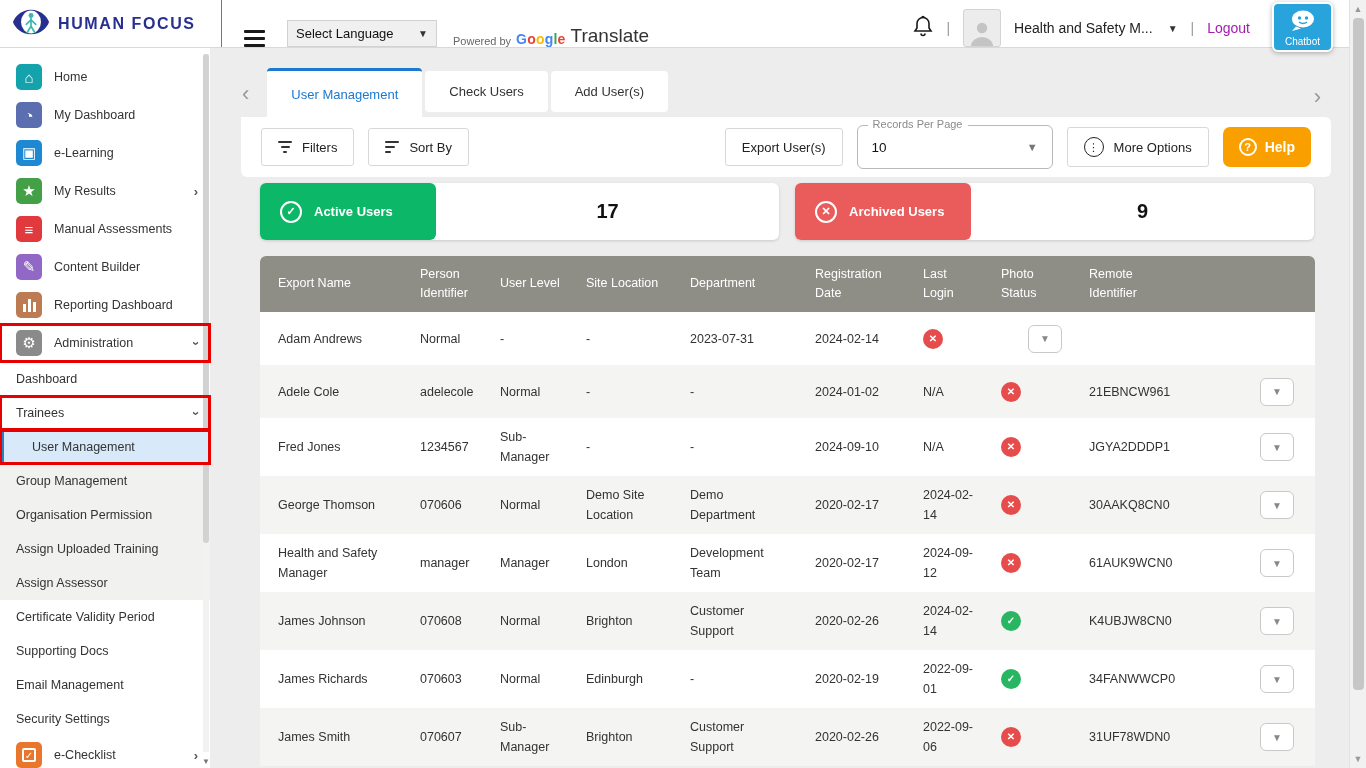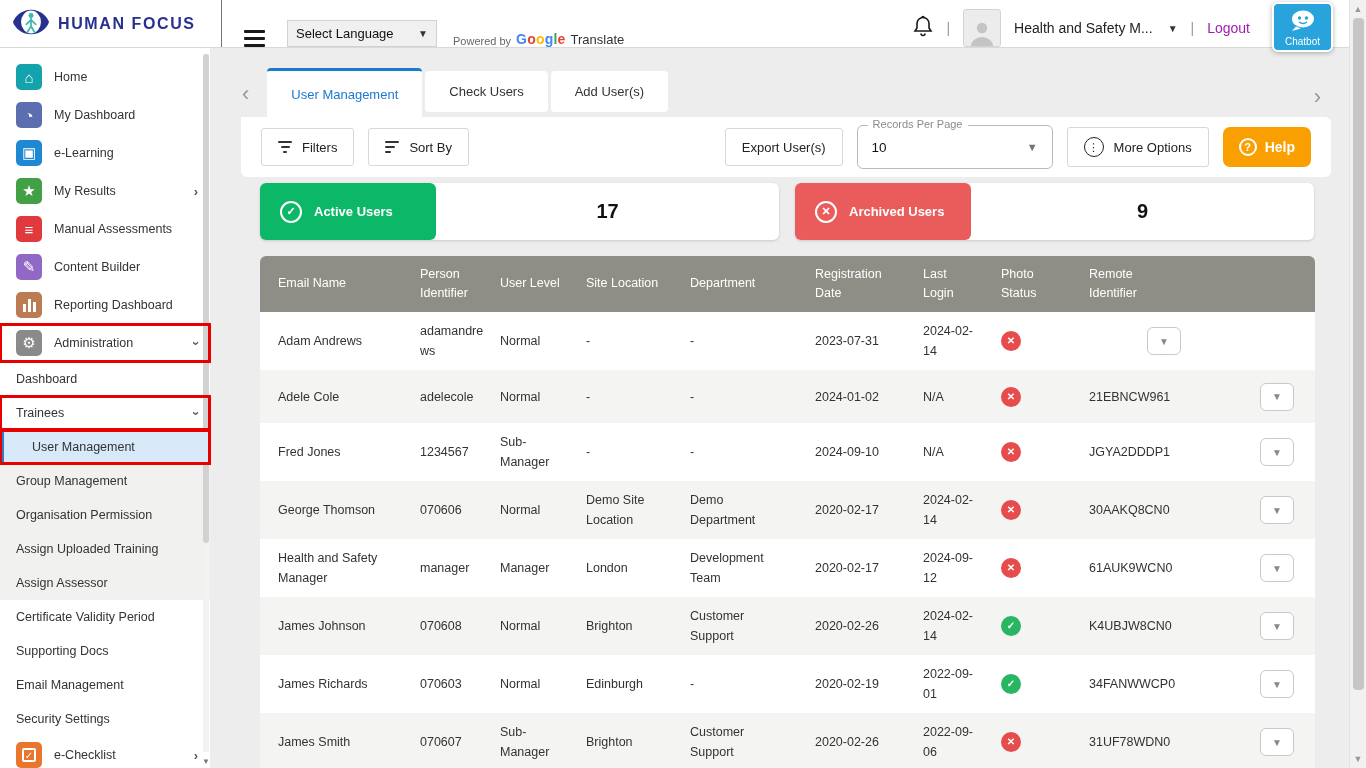--- a/index.html
+++ b/index.html
@@ -13,21 +13,21 @@
     padding-left:12px; border-right:1px solid #777; }
   .brand { color:#27308f; font-weight:700; letter-spacing:1.6px; font-size:16px; white-space:nowrap; }
   .hamburger { margin-left:22px; display:flex; flex-direction:column; gap:4px; cursor:pointer; }
   .hamburger i { display:block; width:21px; height:3px; background:#1a1a1a; border-radius:1px; }
   .lang-select { margin-left:22px; width:150px; height:27px; background:#f0f0f0;
     border:1px solid #d2d2d2; display:flex; align-items:center; justify-content:space-between;
     padding:0 8px; font-size:13px; color:#111; cursor:pointer; }
   .lang-select .caret { font-size:10px; color:#333; }
   .powered { margin-left:16px; font-size:11px; color:#666; }
   .google { font-size:14px; font-weight:700; margin-left:5px; letter-spacing:.2px; }
-  .translate { font-size:13px; color:#333; margin-left:5px; }
+  .translate { font-size:19px; color:#333; margin-left:5px; }
   .head-right { margin-left:auto; display:flex; align-items:center; gap:13px; padding-right:116px; }
   .sep { color:#999; font-size:14px; }
   .avatar { width:38px; height:38px; background:#ececec; border:1px solid #d3d3d3;
     border-radius:3px; overflow:hidden; display:flex; align-items:flex-end; justify-content:center; cursor:pointer; }
   .user-name { font-size:14px; color:#222; cursor:pointer; }
   .dd-caret { font-size:10px; color:#333; margin-left:2px; cursor:pointer; }
   .logout { font-size:14px; color:#a21caf; cursor:pointer; }
   .chatbot { position:fixed; top:2px; right:33px; width:61px; height:50px; background:#28a3dc;
     border:2px solid #fff; border-radius:6px; box-shadow:0 1px 5px rgba(0,0,0,.3);
     display:flex; flex-direction:column; align-items:center; justify-content:space-between;
@@ -351,40 +351,39 @@
       <div class="stat-left red">
         <span class="stat-circle">✕</span>
         <span>Archived Users</span>
       </div>
       <div class="stat-count">9</div>
     </div>
   </div>
 
   <div class="table-card">
     <div class="t-head" id="table-head">
-        <div class="th c-name">Email Name</div>
+        <div class="th c-name">Export Name</div>
         <div class="th c-ident">Person
 Identifier</div>
         <div class="th c-level">User Level</div>
         <div class="th c-site">Site Location</div>
         <div class="th c-dept">Department</div>
         <div class="th c-reg">Registration
 Date</div>
         <div class="th c-login">Last
 Login</div>
         <div class="th c-photo">Photo
 Status</div>
         <div class="th c-remote">Remote
 Identifier</div>
         <div class="th c-actions"></div>
       </div>
     <div id="table-body">
         <div class="t-row">
           <div class="td c-name">Adam Andrews</div>
-          <div class="td c-ident">adamandrews</div>
           <div class="td c-level">Normal</div>
           <div class="td c-site">-</div>
           <div class="td c-dept">-</div>
           <div class="td c-reg">2023-07-31</div>
           <div class="td c-login">2024-02-14</div>
           <div class="td c-photo">
             <span class="badge bad">✕</span>
           </div>
           <div class="td c-actions">
             <button class="row-action">▼</button>

